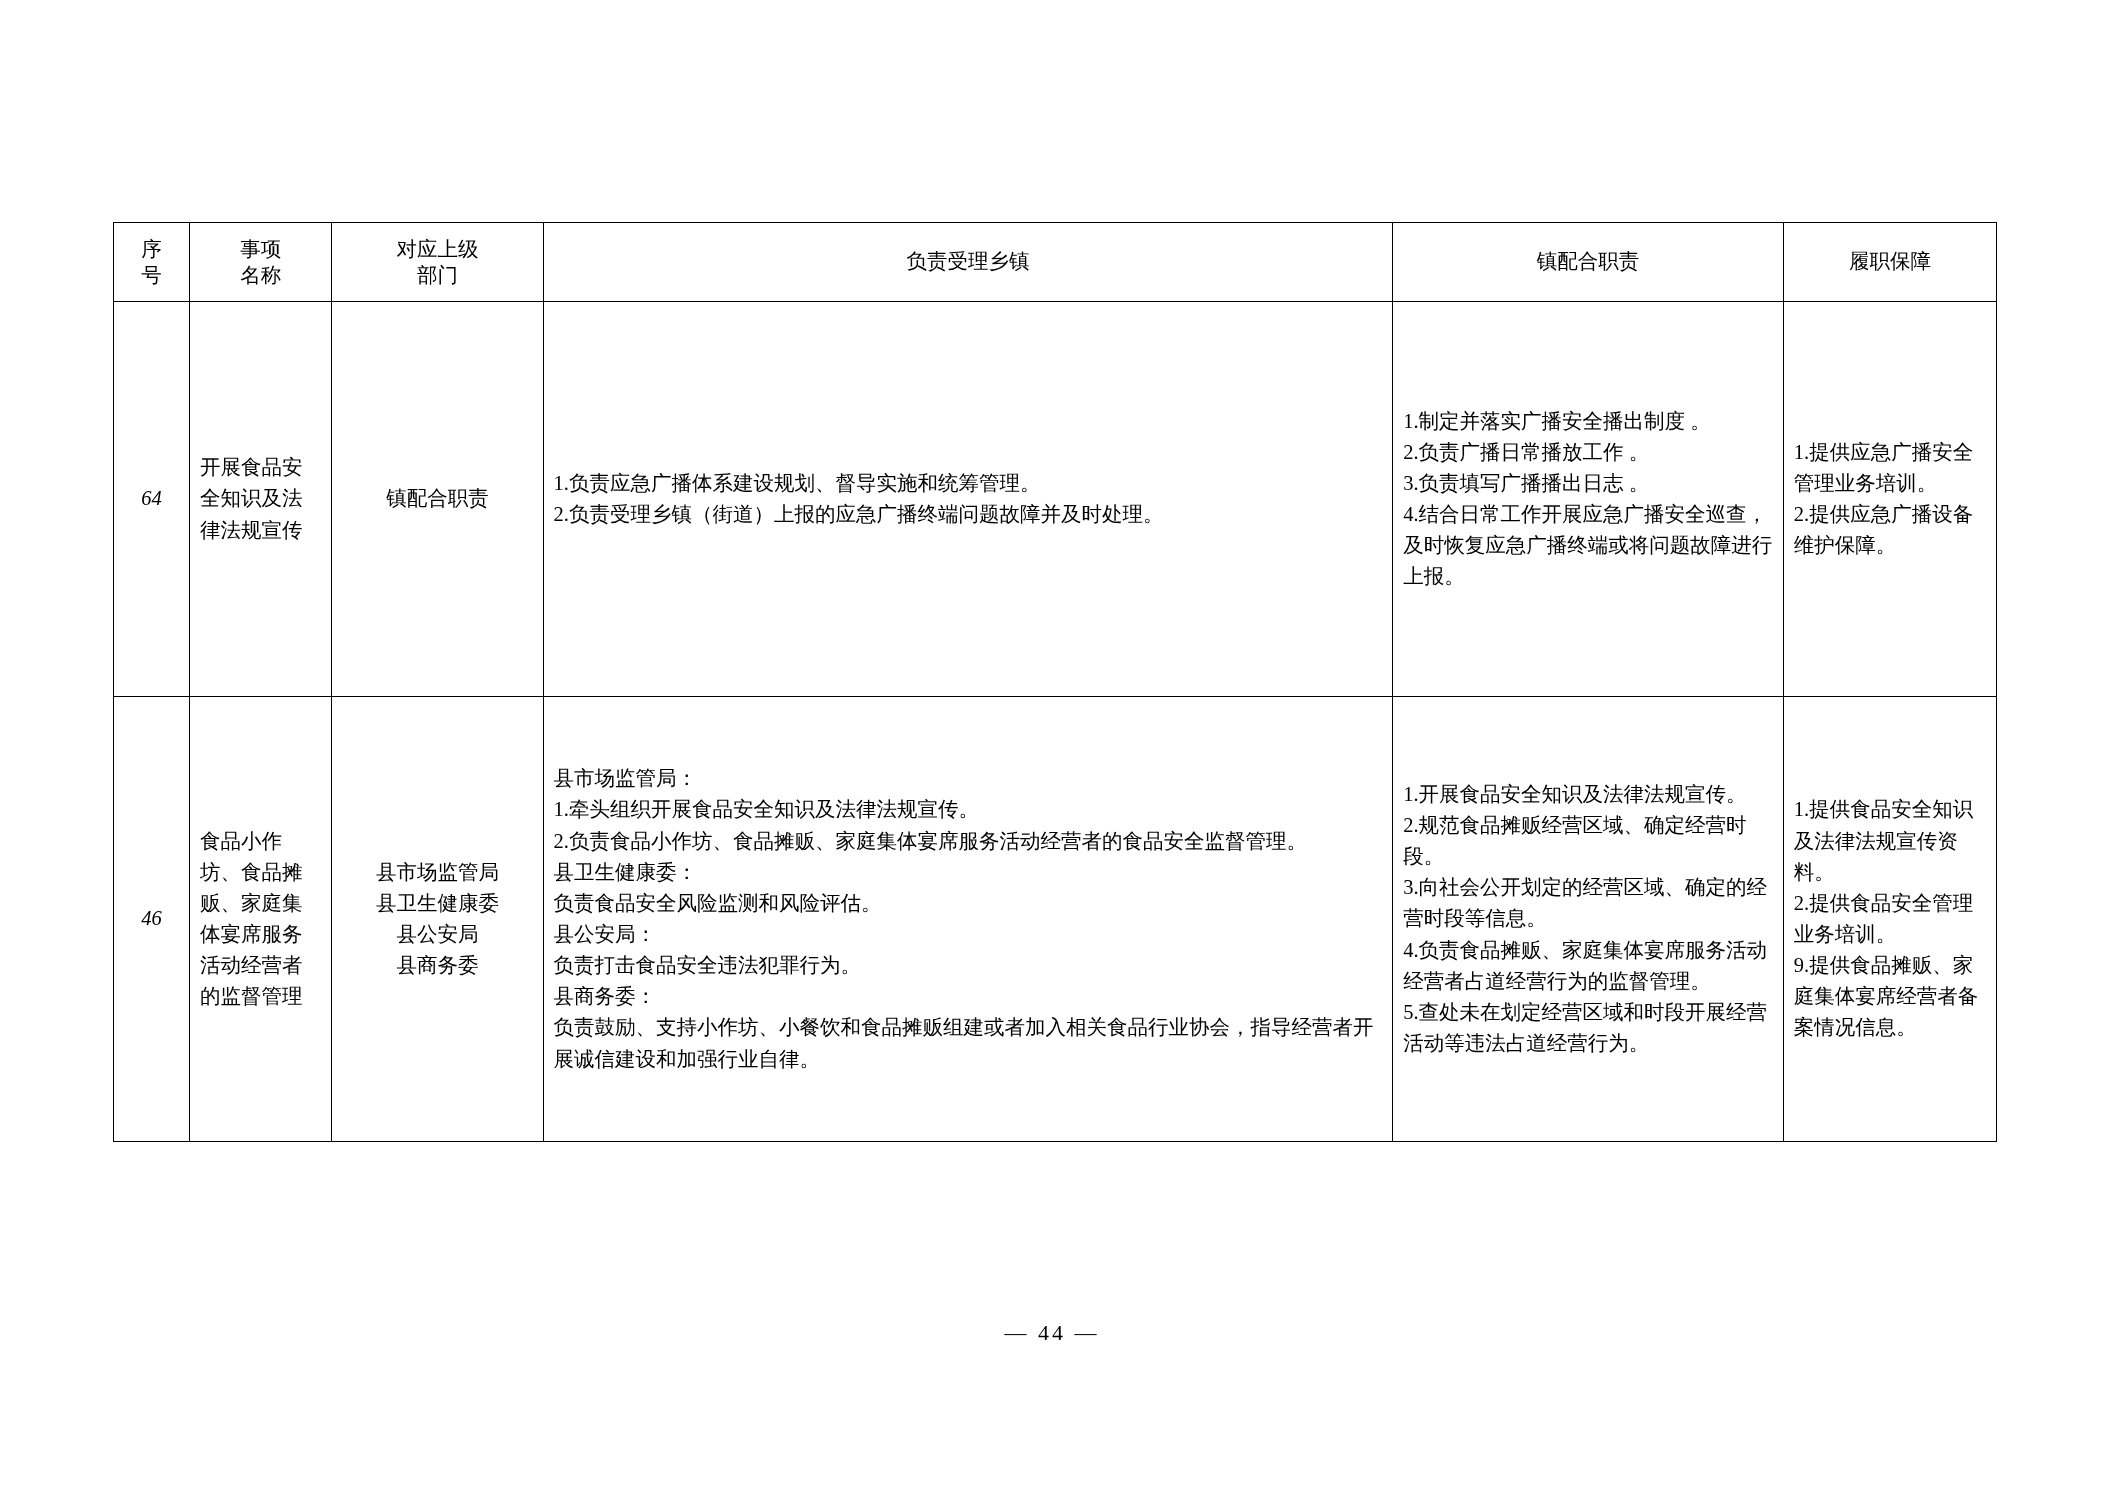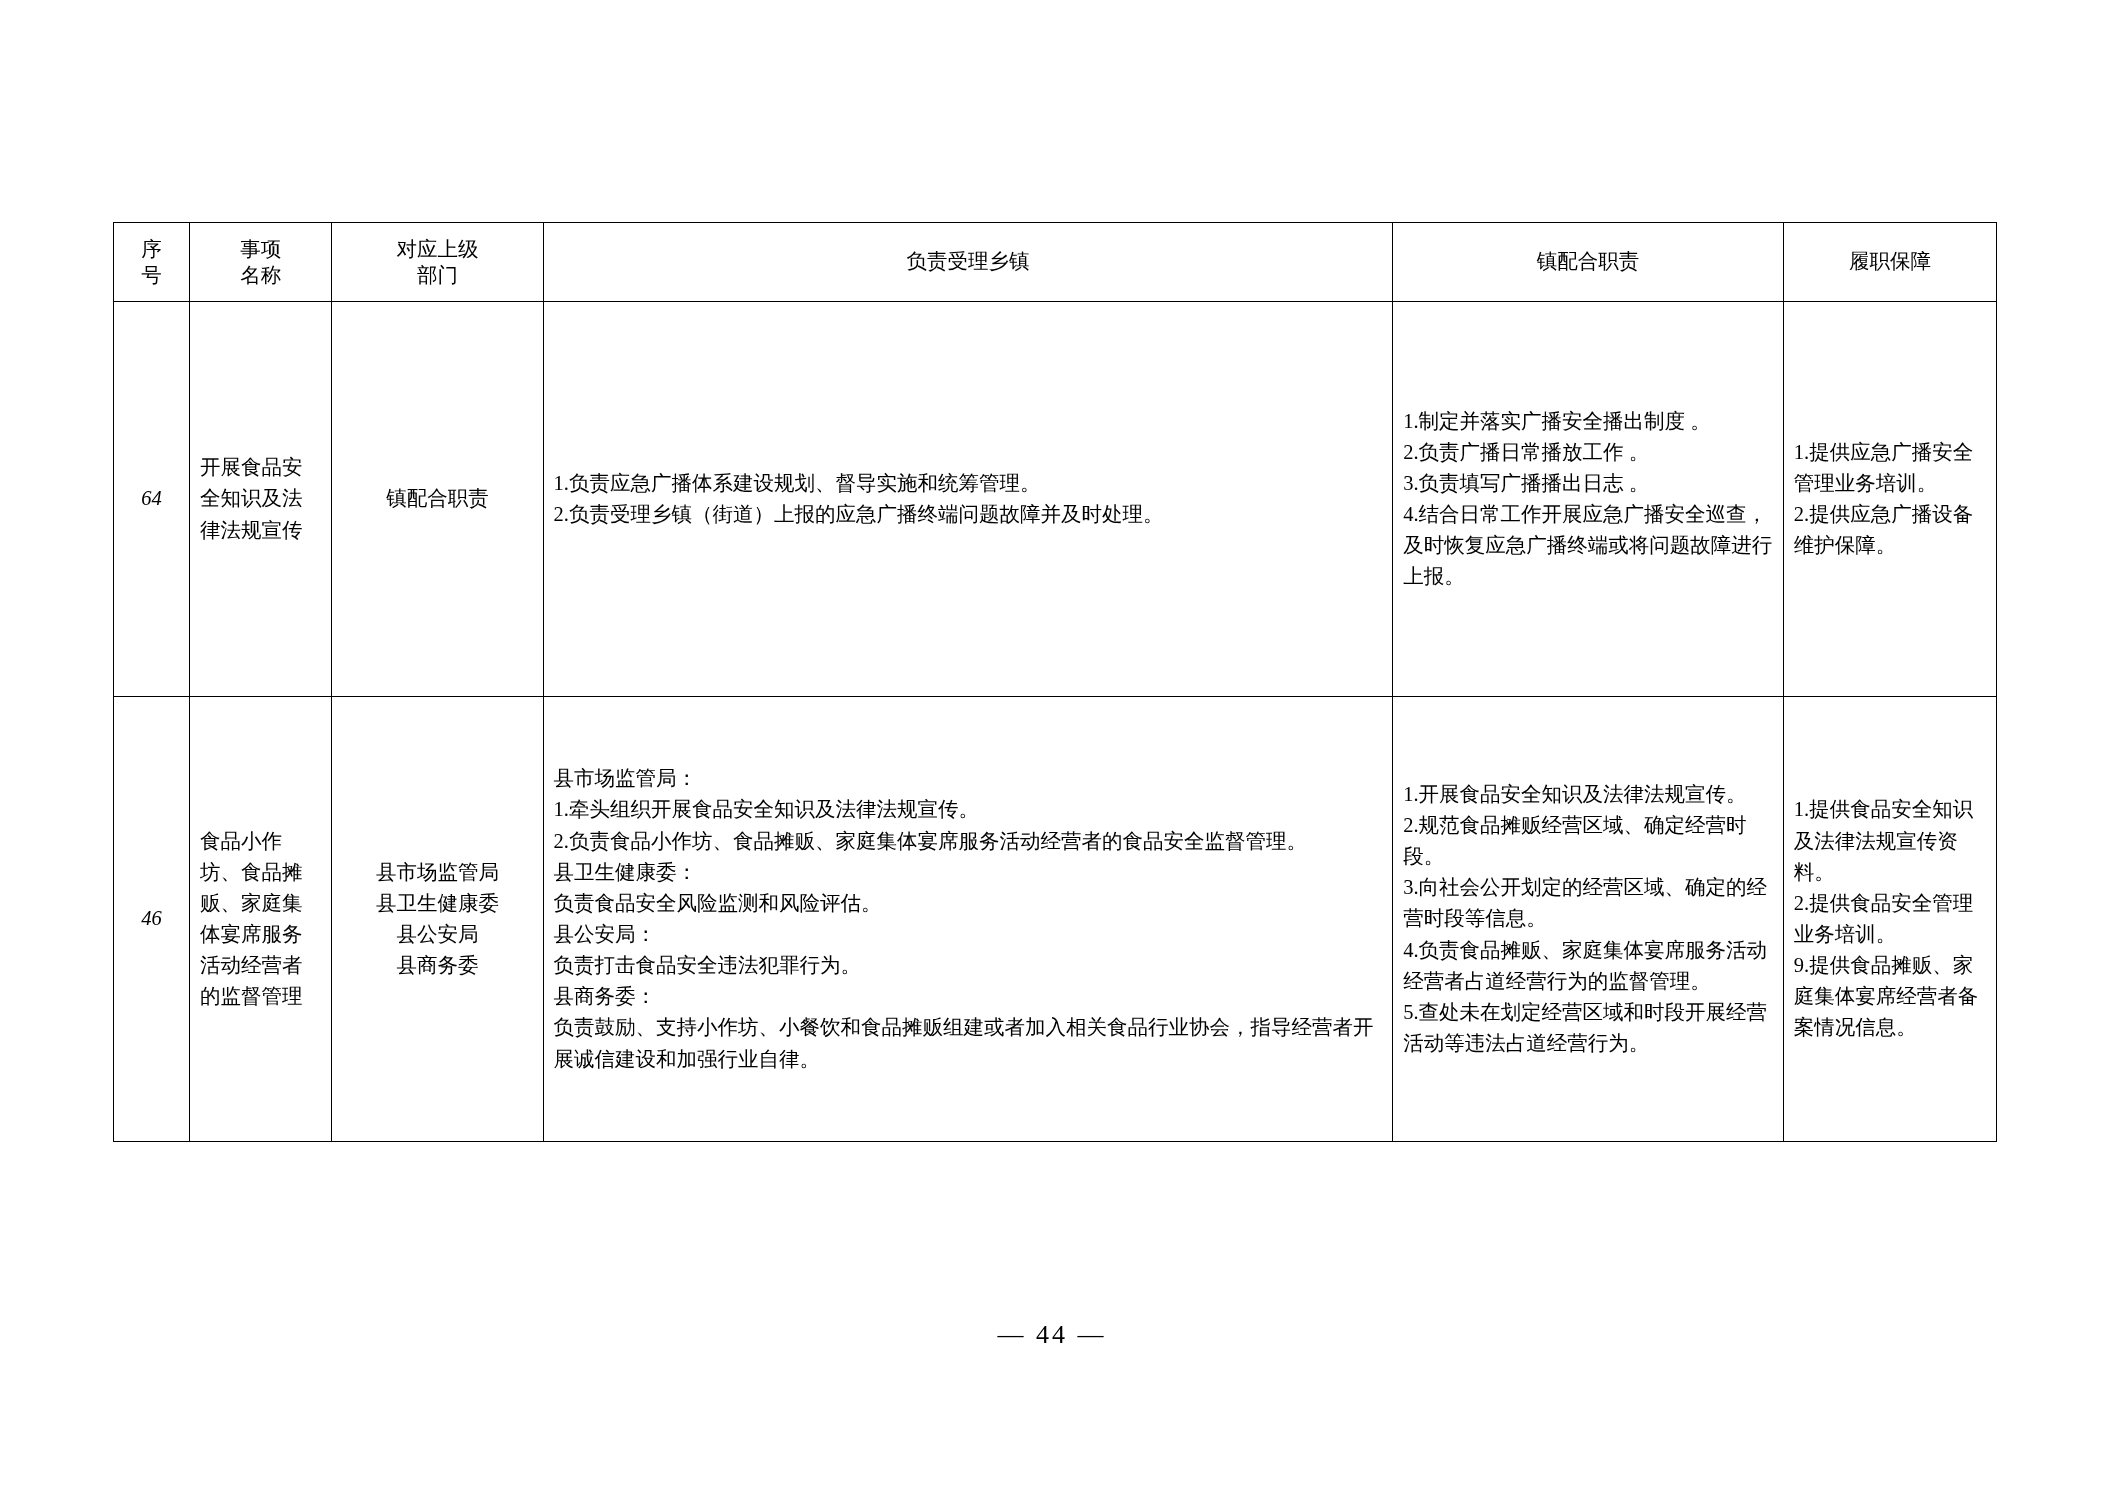--- a/index.html
+++ b/index.html
@@ -97,21 +97,21 @@
   .row-65 td { height: 432px; }
 
   .pre-line { white-space: pre-line; }
 
   .page-number {
     position: absolute;
     left: 0;
     top: 1320px;
     width: 2104px;
     text-align: center;
-    font-size: 26px;
+    font-size: 22px;
     letter-spacing: 3px;
     font-family: "Liberation Serif", "DejaVu Serif", serif;
   }
 </style>
 </head>
 <body>
 
 <div class="page">
 
   <table class="doc-table">

